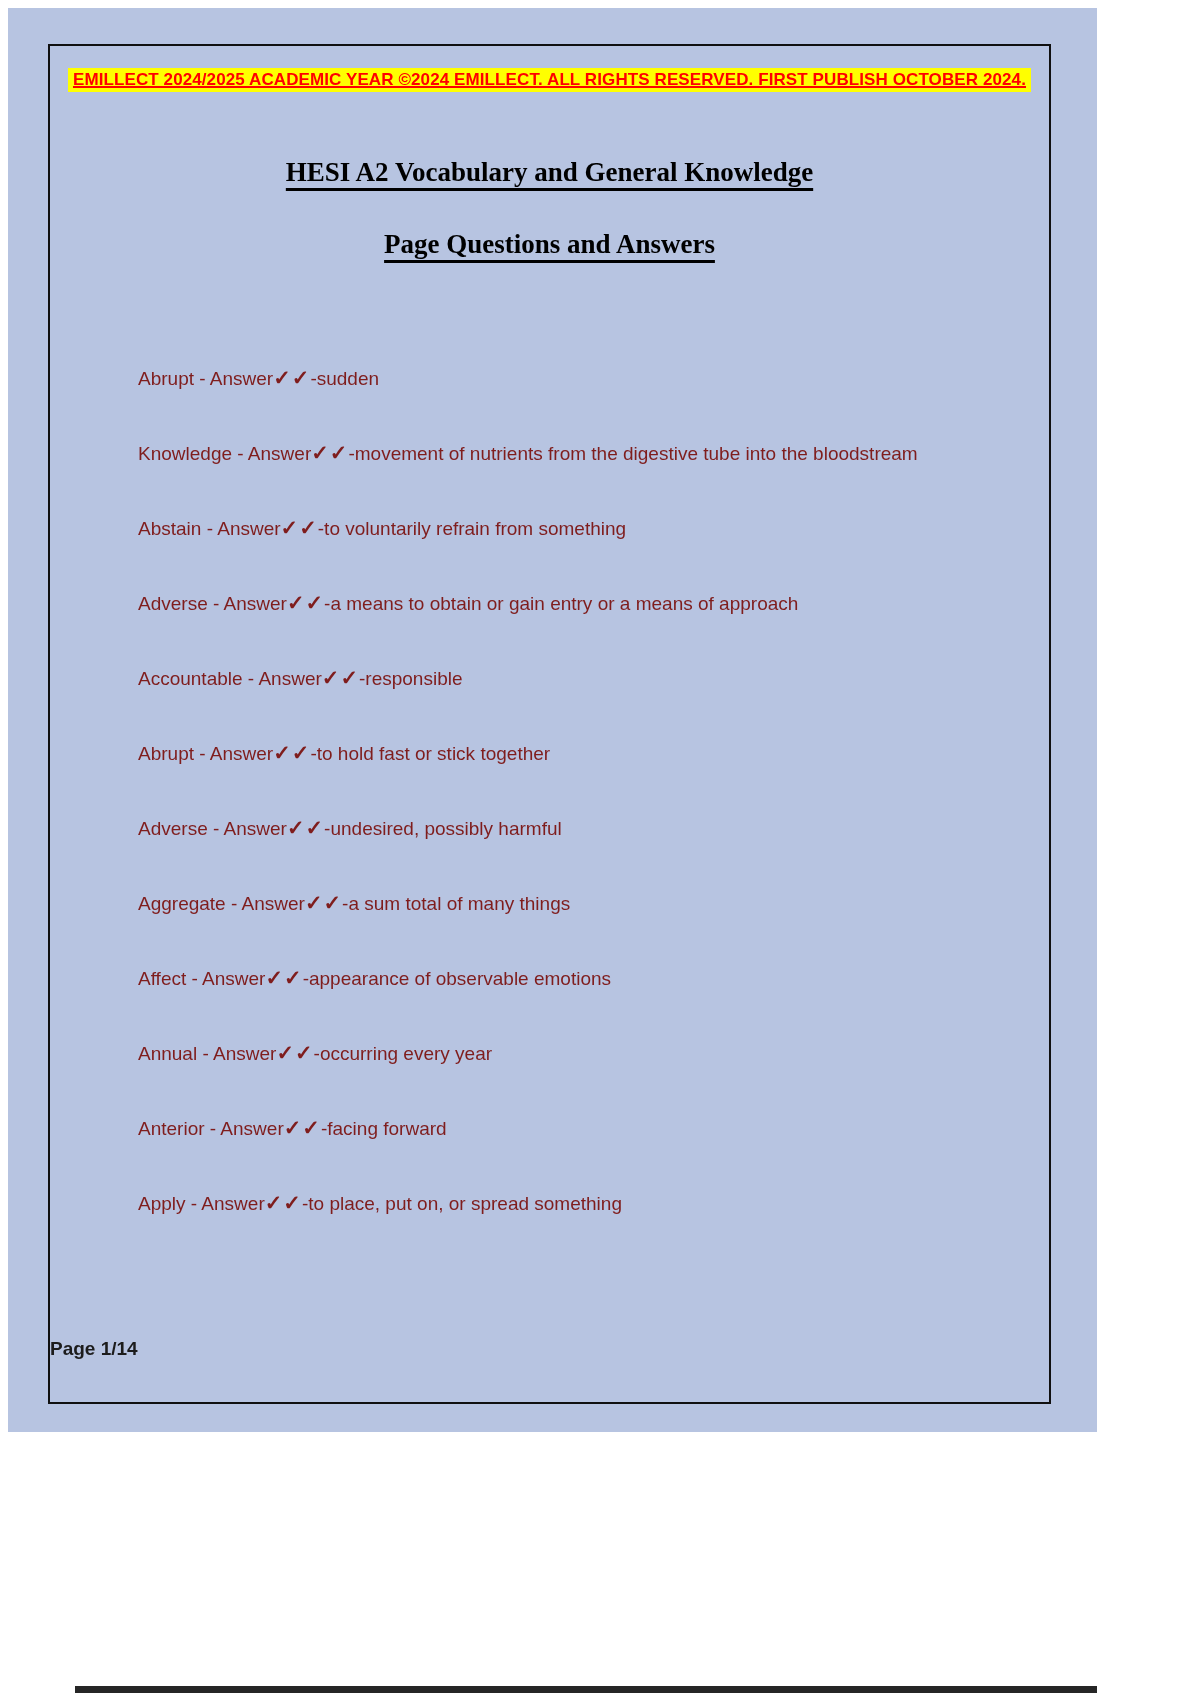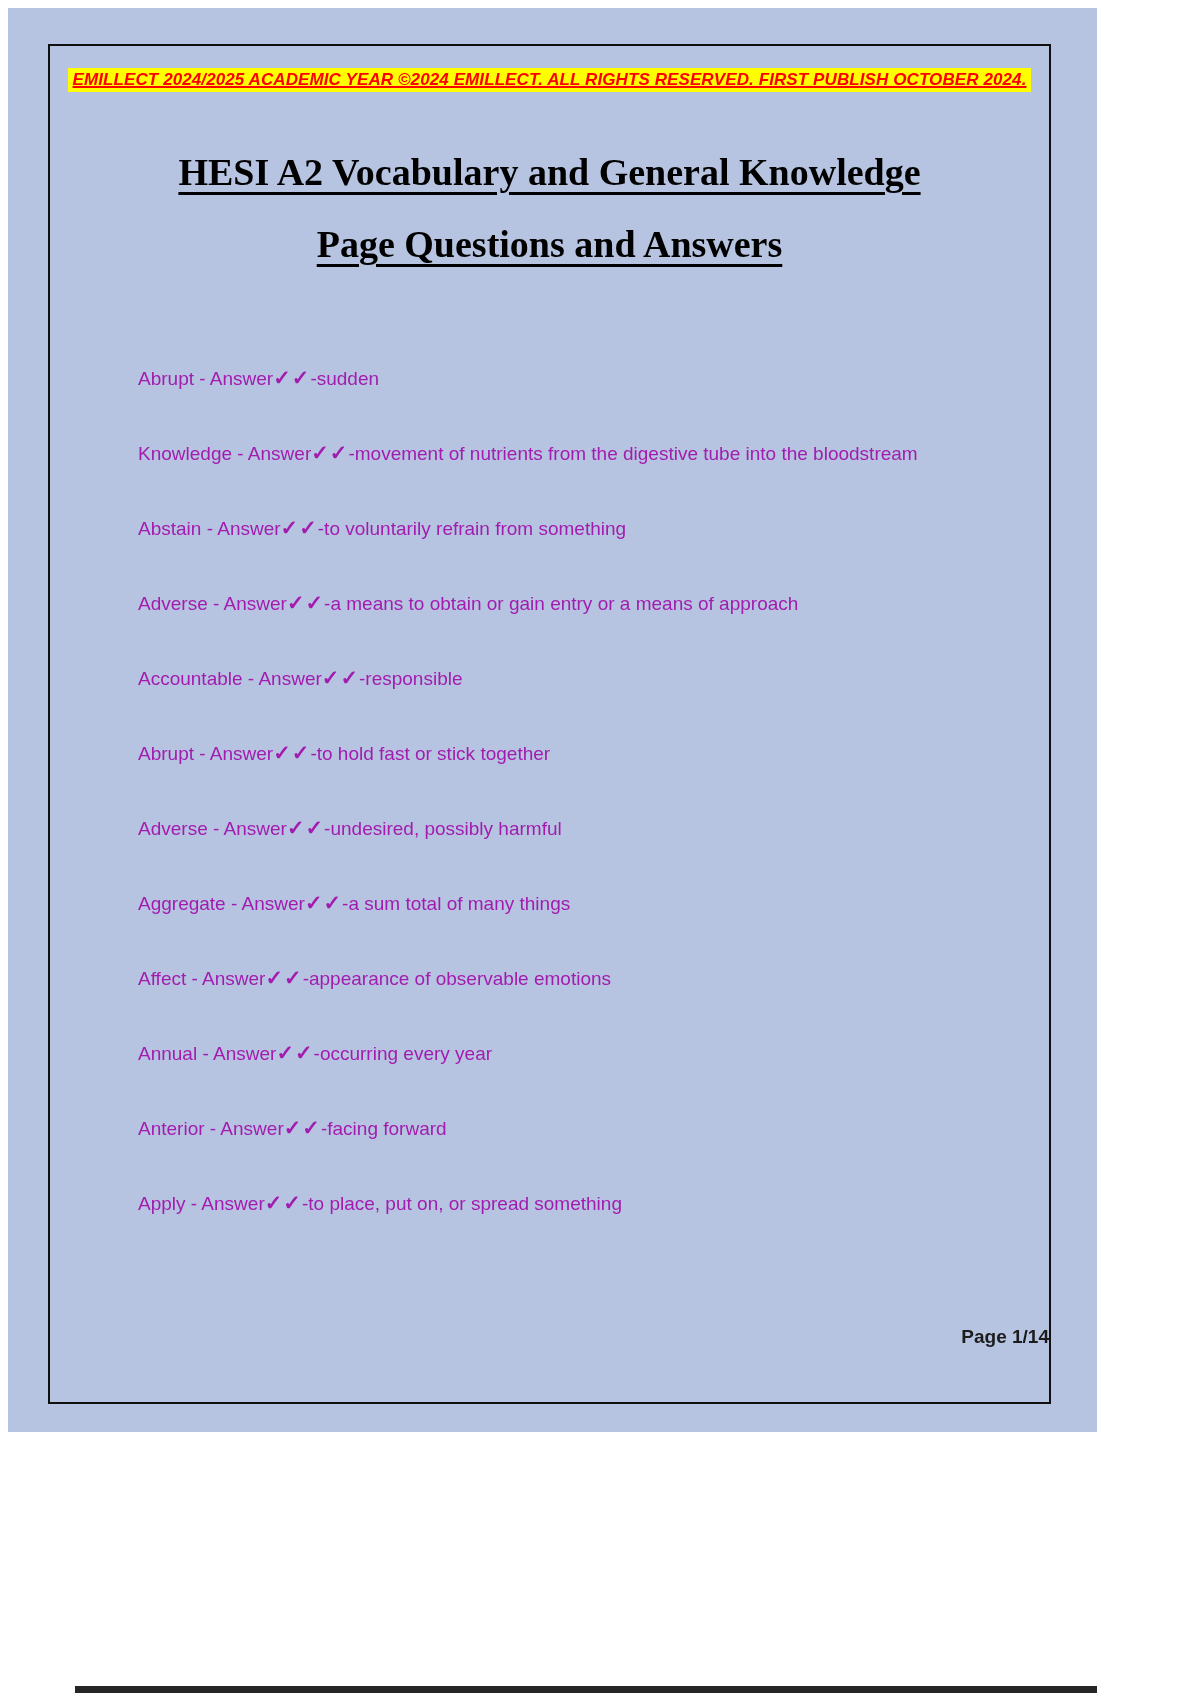--- a/index.html
+++ b/index.html
@@ -23,70 +23,69 @@
     position: absolute;
     left: 40px;
     top: 36px;
     right: 46px;
     bottom: 28px;
     border: 2px solid #101010;
   }
   .banner-wrap {
     margin-top: 22px;
     text-align: center;
-    font-style: italic;
   }
   .banner {
     display: inline-block;
     background: #ffff00;
     color: #ff0000;
     font-weight: bold;
     font-size: 17px;
     padding: 2px 5px;
     text-decoration: underline;
     text-decoration-thickness: 1.5px;
     letter-spacing: 0.1px;
   }
   .title {
     margin: 44px 0 0 0;
     text-align: center;
     font-family: "Liberation Serif", serif;
     font-weight: bold;
     color: #000000;
-    font-size: 38px;
+    font-size: 27px;
     line-height: 72px;
   }
   .title .title-text {
     text-decoration: underline;
     text-decoration-thickness: 2.5px;
     text-underline-offset: 7px;
   }
   .entries {
     margin-top: 86px;
     padding-left: 88px;
     padding-right: 30px;
   }
   .entry {
     margin: 0 0 50px 0;
     font-size: 19px;
     line-height: 24px;
-    color: #a21caf;
+    color: #7f1d1d;
     white-space: nowrap;
   }
   .entry .marks {
     font-weight: bold;
     font-size: 21px;
     letter-spacing: 1px;
   }
   .footer {
     position: absolute;
     left: 0;
     right: 0;
-    bottom: 54px;
-    text-align: right;
+    bottom: 42px;
+    text-align: left;
     font-weight: bold;
     font-size: 19px;
     color: #1c1c1c;
   }
   .next-page-bar {
     position: absolute;
     left: 75px;
     top: 1686px;
     width: 1022px;
     height: 7px;

